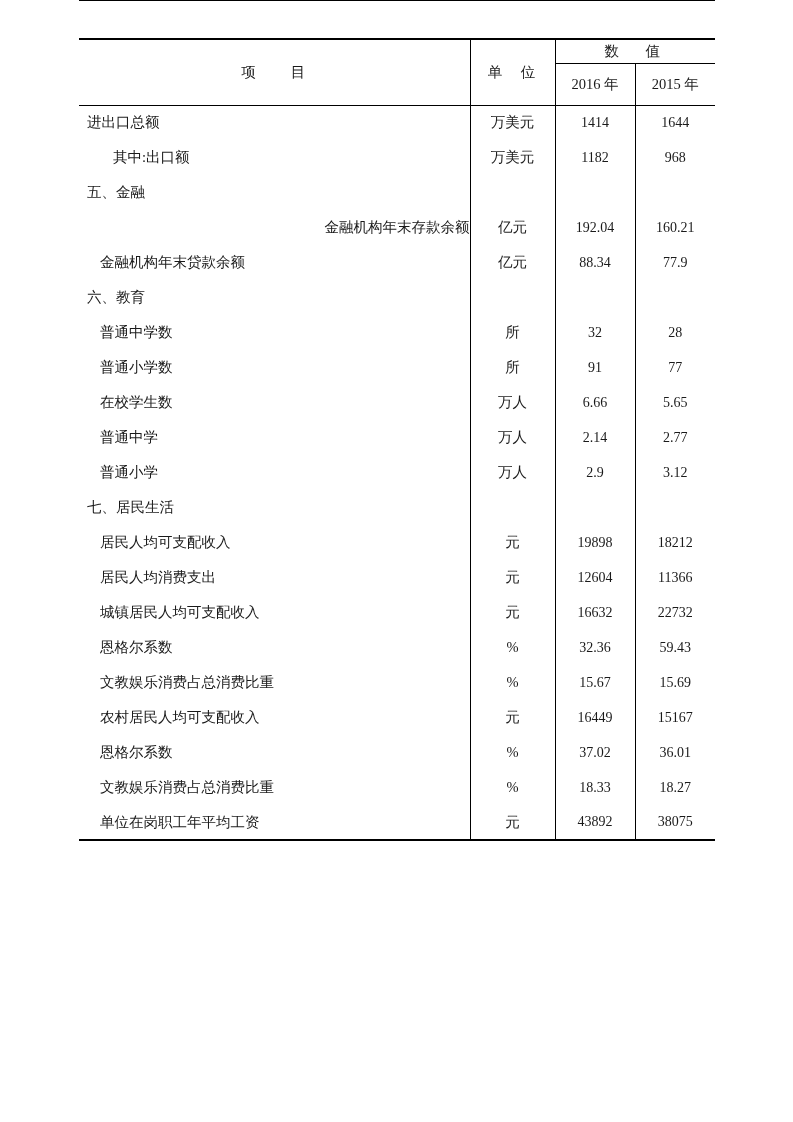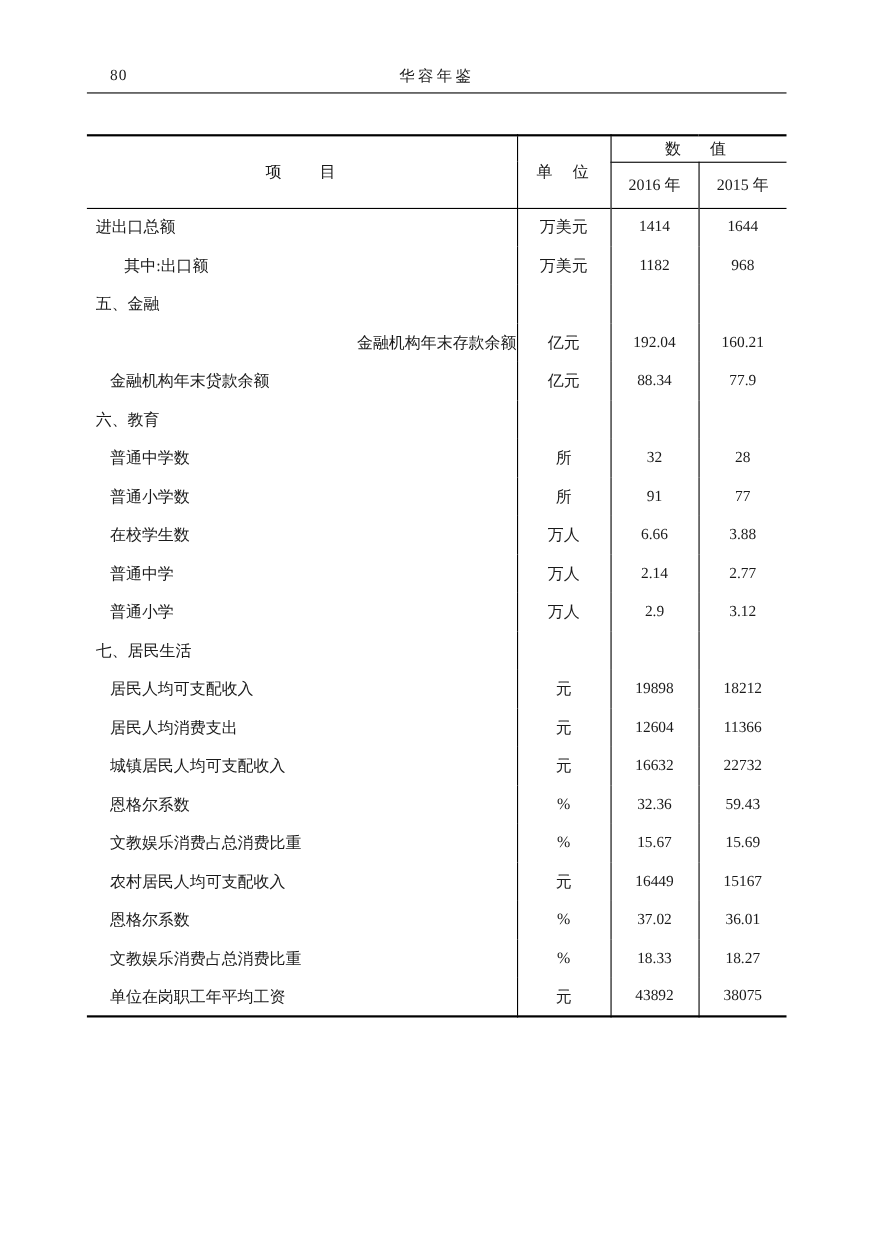--- a/index.html
+++ b/index.html
@@ -88,24 +88,20 @@
   td.item { text-align: left; }
   td.unit { text-align: center; }
   td.val  { text-align: center; font-size: 14px; }
 </style>
 </head>
 <body>
 
 <div class="page">
   <div class="content">
 
-    <div class="page-header">
-      <span class="page-num">80</span>
-      <span class="running-title">华容年鉴</span>
-    </div>
     <hr class="header-rule">
 
 
     <table class="data-table">
       <colgroup>
         <col style="width: 391px">
         <col style="width: 85px">
         <col style="width: 80px">
         <col style="width: 80px">
       </colgroup>
@@ -166,21 +162,21 @@
           <tr>
             <td class="item" style="padding-left: 21px;">普通小学数</td>
             <td class="unit">所</td>
             <td class="val">91</td>
             <td class="val">77</td>
           </tr>
           <tr>
             <td class="item" style="padding-left: 21px;">在校学生数</td>
             <td class="unit">万人</td>
             <td class="val">6.66</td>
-            <td class="val">3.88</td>
+            <td class="val">5.65</td>
           </tr>
           <tr>
             <td class="item" style="padding-left: 21px;">普通中学</td>
             <td class="unit">万人</td>
             <td class="val">2.14</td>
             <td class="val">2.77</td>
           </tr>
           <tr>
             <td class="item" style="padding-left: 21px;">普通小学</td>
             <td class="unit">万人</td>

